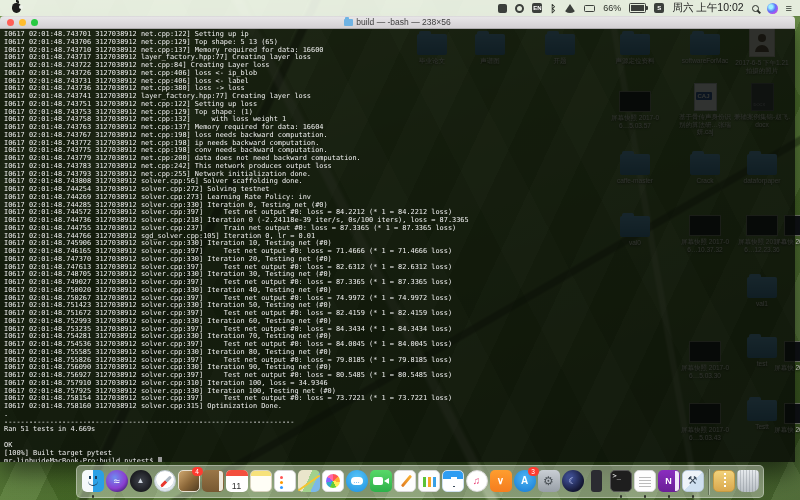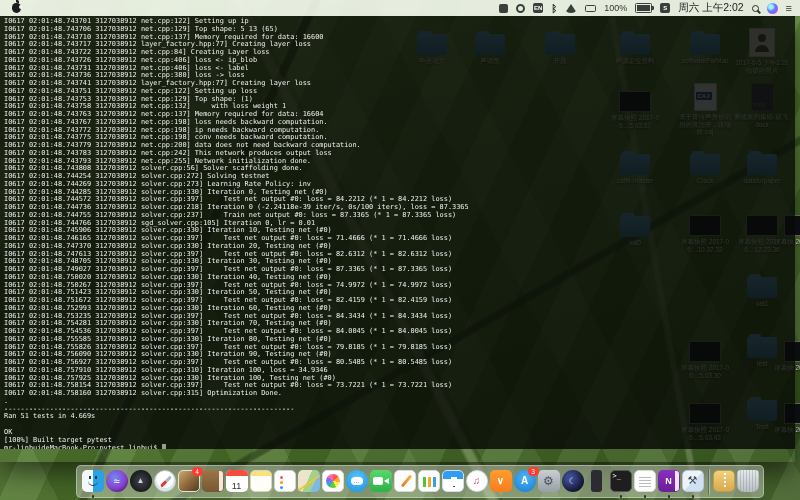--- a/index.html
+++ b/index.html
@@ -248,20 +248,31 @@
         <div class="ic"></div>
         <div class="label">Testt</div>
       </div>
       <div class="desk-icon t-screenshot" style="left: 771px; top: 398px;">
         <div class="ic"></div>
         <div class="label">屏幕快 2017-06…</div>
       </div>
     </div>
 
   <div class="terminal-window">
+    <div class="titlebar">
+      <div class="lights">
+        <span class="light red"></span>
+        <span class="light yellow"></span>
+        <span class="light green"></span>
+      </div>
+      <div class="win-title">
+        <span class="proxy-folder"></span>
+        <span>build — -bash — 238×56</span>
+      </div>
+    </div>
     <div class="terminal-body">
       <pre><span>I0617 02:01:48.743701 3127038912 net.cpp:122] Setting up ip
 I0617 02:01:48.743706 3127038912 net.cpp:129] Top shape: 5 13 (65)
 I0617 02:01:48.743710 3127038912 net.cpp:137] Memory required for data: 16600
 I0617 02:01:48.743717 3127038912 layer_factory.hpp:77] Creating layer loss
 I0617 02:01:48.743722 3127038912 net.cpp:84] Creating Layer loss
 I0617 02:01:48.743726 3127038912 net.cpp:406] loss &lt;- ip_blob
 I0617 02:01:48.743731 3127038912 net.cpp:406] loss &lt;- label
 I0617 02:01:48.743736 3127038912 net.cpp:380] loss -&gt; loss
 I0617 02:01:48.743741 3127038912 layer_factory.hpp:77] Creating layer loss
@@ -304,21 +315,21 @@
 I0617 02:01:48.757910 3127038912 solver.cpp:310] Iteration 100, loss = 34.9346
 I0617 02:01:48.757925 3127038912 solver.cpp:330] Iteration 100, Testing net (#0)
 I0617 02:01:48.758154 3127038912 solver.cpp:397]     Test net output #0: loss = 73.7221 (* 1 = 73.7221 loss)
 I0617 02:01:48.758160 3127038912 solver.cpp:315] Optimization Done.
 .
 ----------------------------------------------------------------------
 Ran 51 tests in 4.669s
 
 OK
 [100%] Built target pytest
-</span><span class="prompt">mr-linhuideMacBook-Pro:pytest linhui$ </span><span class="cursor"></span></pre>
+</span><span class="prompt">mr-linhuideMacBook-Pro:build pytest$ </span><span class="cursor"></span></pre>
     </div>
   </div>
 
   <div class="menubar">
     <div class="mb-left">
       <span class="apple-logo"></span>
       <nav class="menus" style="display:flex;gap:14px;">
 
       <span class="mi di-app"></span>
           <span class="mi di-shell"></span>
@@ -349,33 +360,33 @@
         <span class="status-item di-wifi">
           <span class="s-shape"></span>
           <span class="s-glyph"></span>
         </span>
         <span class="status-item di-display">
           <span class="s-shape"></span>
           <span class="s-glyph"></span>
         </span>
         <span class="status-item di-battery-label">
           <span class="s-shape"></span>
-          <span class="s-glyph">100%</span>
+          <span class="s-glyph">66%</span>
         </span>
         <span class="status-item di-battery">
           <span class="s-shape"></span>
           <span class="s-glyph"></span>
         </span>
         <span class="status-item di-app-s">
           <span class="s-shape"></span>
           <span class="s-glyph">S</span>
         </span>
         <span class="status-item di-clock">
           <span class="s-shape"></span>
-          <span class="s-glyph">周六 上午2:02</span>
+          <span class="s-glyph">周六 上午10:02</span>
         </span>
         <span class="status-item di-spotlight">
           <span class="s-shape"></span>
           <span class="s-glyph"></span>
         </span>
         <span class="status-item di-siri">
           <span class="s-shape"></span>
           <span class="s-glyph"></span>
         </span>
         <span class="status-item di-notification-center">

